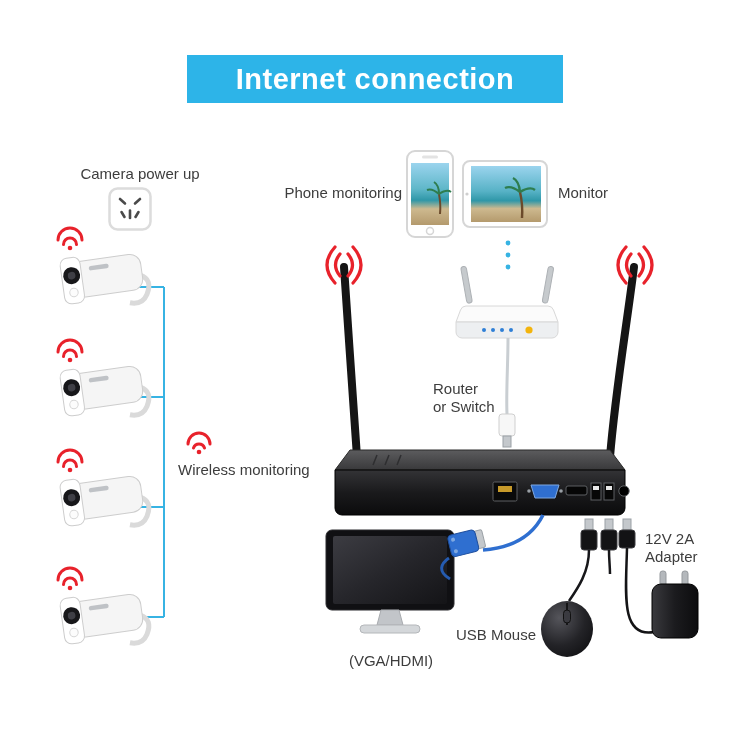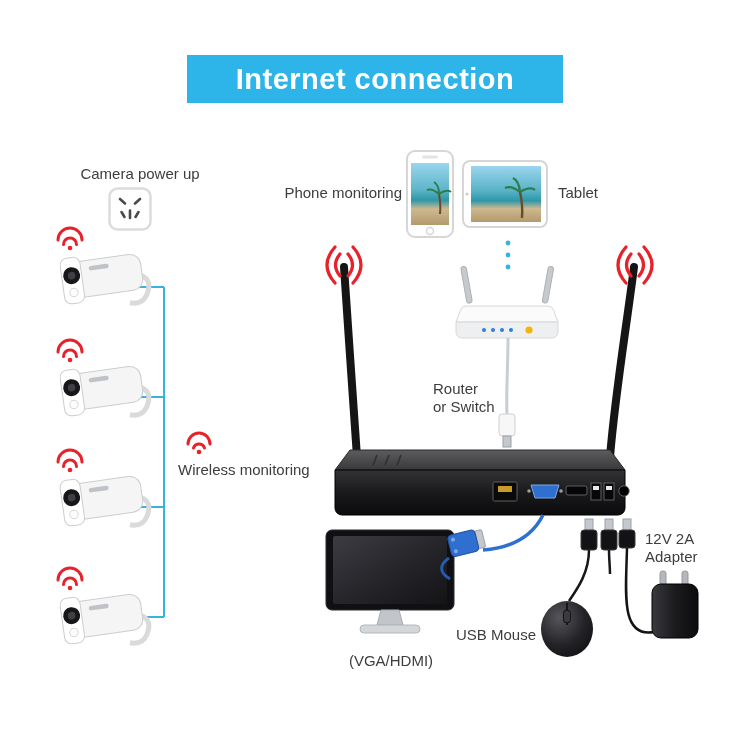--- a/index.html
+++ b/index.html
@@ -21,21 +21,21 @@
 <body>
 
 <div class="canvas">
 
   <div class="banner">
     <span>Internet connection</span>
   </div>
 
   <div class="lbl center" style="left:70px; top:165px; width:140px;">Camera power up</div>
   <div class="lbl right" style="left:282px; top:184px; width:120px;">Phone monitoring</div>
-  <div class="lbl" style="left:558px; top:184px;">Tablet</div>
+  <div class="lbl" style="left:558px; top:184px;">Monitor</div>
   <div class="lbl" style="left:433px; top:380px;">Router</div>
   <div class="lbl" style="left:433px; top:398px;">or Switch</div>
   <div class="lbl" style="left:178px; top:461px;">Wireless monitoring</div>
   <div class="lbl center big" style="left:322px; top:652px; width:138px;">(VGA/HDMI)</div>
   <div class="lbl big" style="left:456px; top:626px;">USB Mouse</div>
   <div class="lbl" style="left:645px; top:530px;">12V 2A</div>
   <div class="lbl" style="left:645px; top:548px;">Adapter</div>
 
   <div class="abs" style="left:108px; top:187px; width:44px; height:44px;">
     <svg width="44" height="44" viewBox="0 0 44 44">

